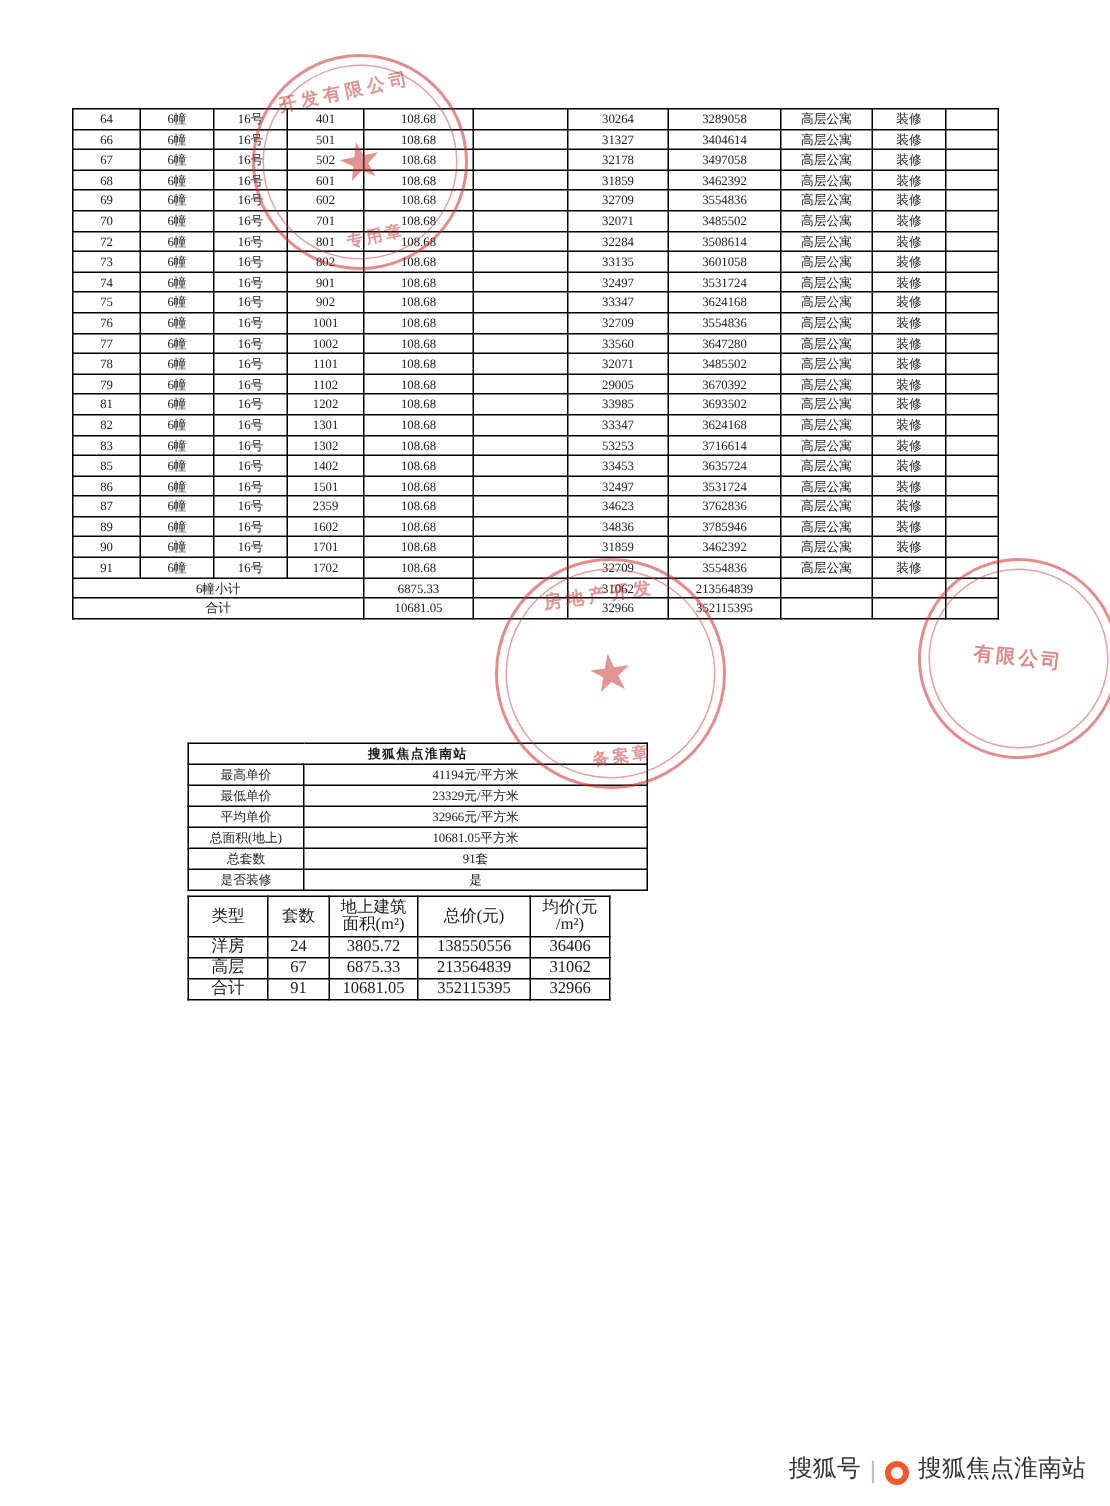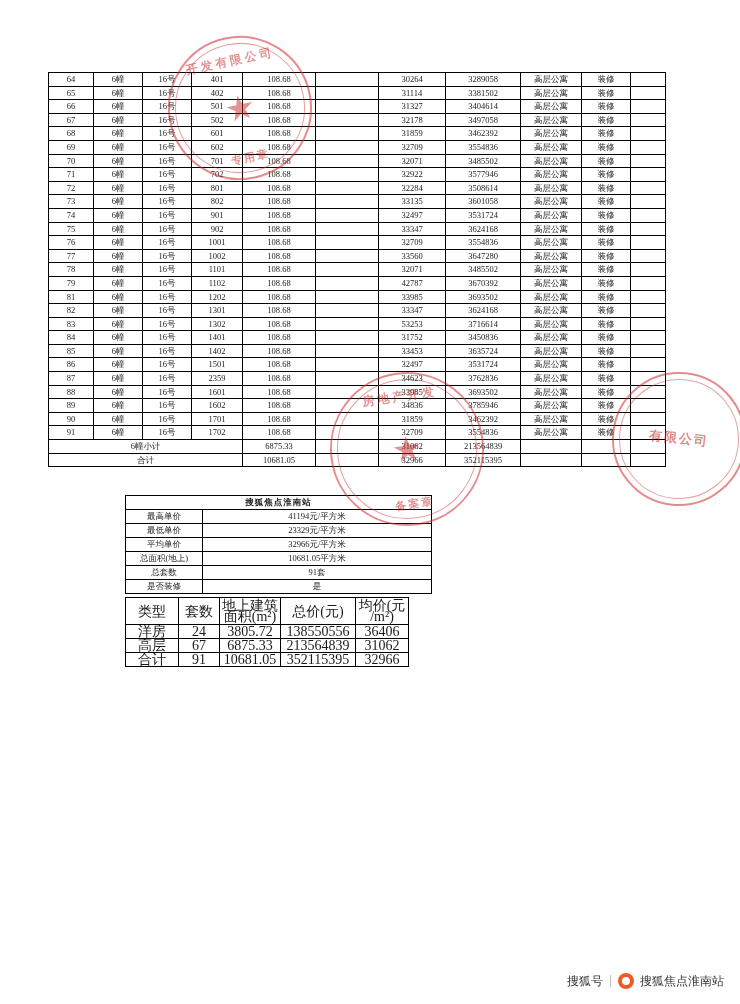--- a/index.html
+++ b/index.html
@@ -59,21 +59,21 @@
   }
   .summary-table td.lbl{width:70px;}
   .summary-table td.val{width:222px;}
   .summary-title{font-weight:bold;letter-spacing:1px;}
 
   
   .type-table{
     position:absolute;
     left:125px;top:597px;
     border-collapse:collapse;
-    font-size:14px;
+    font-size:11px;
     color:#1a1a1a;
   }
   .type-table td,.type-table th{
     border:1px solid #000;
     padding:0 2px;
     text-align:center;
     font-weight:normal;
     white-space:nowrap;
     line-height:11px;
   }
@@ -137,24 +137,24 @@
     position:absolute;left:0;right:0;bottom:12px;
     text-align:center;font-size:11px;
     color:rgba(198,40,40,.5);
     letter-spacing:2px;
   }
 
   
   .footer{
     position:absolute;
     right:16px;bottom:14px;
-    display:flex;align-items:flex-start;
+    display:flex;align-items:flex-end;
     gap:6px;
     font-family:"Liberation Sans", sans-serif;
-    font-size:12px;
+    font-size:16px;
     color:#333;
   }
   .footer .sep{color:#bbb;}
   .footer .logo{
     width:16px;height:16px;border-radius:50%;
     background:#f05a28;
     display:inline-block;
     position:relative;
   }
   .footer .logo::after{
@@ -179,33 +179,20 @@
           <td class="c-room">401</td>
           <td class="c-area">108.68</td>
           <td class="c-blank1"></td>
           <td class="c-unit">30264</td>
           <td class="c-total">3289058</td>
           <td class="c-type">高层公寓</td>
           <td class="c-deco">装修</td>
           <td class="c-blank2"></td>
         </tr>
         <tr>
-          <td class="c-no">65</td>
-          <td class="c-bldg">6幢</td>
-          <td class="c-no2">16号</td>
-          <td class="c-room">402</td>
-          <td class="c-area">108.68</td>
-          <td class="c-blank1"></td>
-          <td class="c-unit">31114</td>
-          <td class="c-total">3381502</td>
-          <td class="c-type">高层公寓</td>
-          <td class="c-deco">装修</td>
-          <td class="c-blank2"></td>
-        </tr>
-        <tr>
           <td class="c-no">66</td>
           <td class="c-bldg">6幢</td>
           <td class="c-no2">16号</td>
           <td class="c-room">501</td>
           <td class="c-area">108.68</td>
           <td class="c-blank1"></td>
           <td class="c-unit">31327</td>
           <td class="c-total">3404614</td>
           <td class="c-type">高层公寓</td>
           <td class="c-deco">装修</td>
@@ -257,33 +244,20 @@
           <td class="c-room">701</td>
           <td class="c-area">108.68</td>
           <td class="c-blank1"></td>
           <td class="c-unit">32071</td>
           <td class="c-total">3485502</td>
           <td class="c-type">高层公寓</td>
           <td class="c-deco">装修</td>
           <td class="c-blank2"></td>
         </tr>
         <tr>
-          <td class="c-no">71</td>
-          <td class="c-bldg">6幢</td>
-          <td class="c-no2">16号</td>
-          <td class="c-room">702</td>
-          <td class="c-area">108.68</td>
-          <td class="c-blank1"></td>
-          <td class="c-unit">32922</td>
-          <td class="c-total">3577946</td>
-          <td class="c-type">高层公寓</td>
-          <td class="c-deco">装修</td>
-          <td class="c-blank2"></td>
-        </tr>
-        <tr>
           <td class="c-no">72</td>
           <td class="c-bldg">6幢</td>
           <td class="c-no2">16号</td>
           <td class="c-room">801</td>
           <td class="c-area">108.68</td>
           <td class="c-blank1"></td>
           <td class="c-unit">32284</td>
           <td class="c-total">3508614</td>
           <td class="c-type">高层公寓</td>
           <td class="c-deco">装修</td>
@@ -367,21 +341,21 @@
           <td class="c-deco">装修</td>
           <td class="c-blank2"></td>
         </tr>
         <tr>
           <td class="c-no">79</td>
           <td class="c-bldg">6幢</td>
           <td class="c-no2">16号</td>
           <td class="c-room">1102</td>
           <td class="c-area">108.68</td>
           <td class="c-blank1"></td>
-          <td class="c-unit">42787</td>
+          <td class="c-unit">29005</td>
           <td class="c-total">3670392</td>
           <td class="c-type">高层公寓</td>
           <td class="c-deco">装修</td>
           <td class="c-blank2"></td>
         </tr>
         <tr>
           <td class="c-no">81</td>
           <td class="c-bldg">6幢</td>
           <td class="c-no2">16号</td>
           <td class="c-room">1202</td>
@@ -413,33 +387,20 @@
           <td class="c-room">1302</td>
           <td class="c-area">108.68</td>
           <td class="c-blank1"></td>
           <td class="c-unit">53253</td>
           <td class="c-total">3716614</td>
           <td class="c-type">高层公寓</td>
           <td class="c-deco">装修</td>
           <td class="c-blank2"></td>
         </tr>
         <tr>
-          <td class="c-no">84</td>
-          <td class="c-bldg">6幢</td>
-          <td class="c-no2">16号</td>
-          <td class="c-room">1401</td>
-          <td class="c-area">108.68</td>
-          <td class="c-blank1"></td>
-          <td class="c-unit">31752</td>
-          <td class="c-total">3450836</td>
-          <td class="c-type">高层公寓</td>
-          <td class="c-deco">装修</td>
-          <td class="c-blank2"></td>
-        </tr>
-        <tr>
           <td class="c-no">85</td>
           <td class="c-bldg">6幢</td>
           <td class="c-no2">16号</td>
           <td class="c-room">1402</td>
           <td class="c-area">108.68</td>
           <td class="c-blank1"></td>
           <td class="c-unit">33453</td>
           <td class="c-total">3635724</td>
           <td class="c-type">高层公寓</td>
           <td class="c-deco">装修</td>
@@ -460,33 +421,20 @@
         </tr>
         <tr>
           <td class="c-no">87</td>
           <td class="c-bldg">6幢</td>
           <td class="c-no2">16号</td>
           <td class="c-room">2359</td>
           <td class="c-area">108.68</td>
           <td class="c-blank1"></td>
           <td class="c-unit">34623</td>
           <td class="c-total">3762836</td>
-          <td class="c-type">高层公寓</td>
-          <td class="c-deco">装修</td>
-          <td class="c-blank2"></td>
-        </tr>
-        <tr>
-          <td class="c-no">88</td>
-          <td class="c-bldg">6幢</td>
-          <td class="c-no2">16号</td>
-          <td class="c-room">1601</td>
-          <td class="c-area">108.68</td>
-          <td class="c-blank1"></td>
-          <td class="c-unit">33985</td>
-          <td class="c-total">3693502</td>
           <td class="c-type">高层公寓</td>
           <td class="c-deco">装修</td>
           <td class="c-blank2"></td>
         </tr>
         <tr>
           <td class="c-no">89</td>
           <td class="c-bldg">6幢</td>
           <td class="c-no2">16号</td>
           <td class="c-room">1602</td>
           <td class="c-area">108.68</td>

